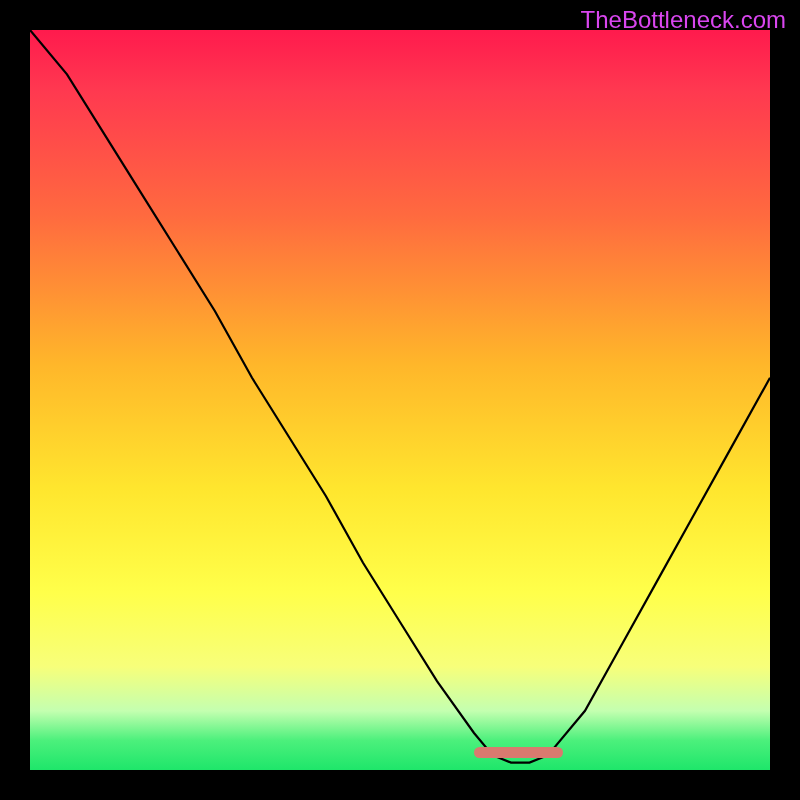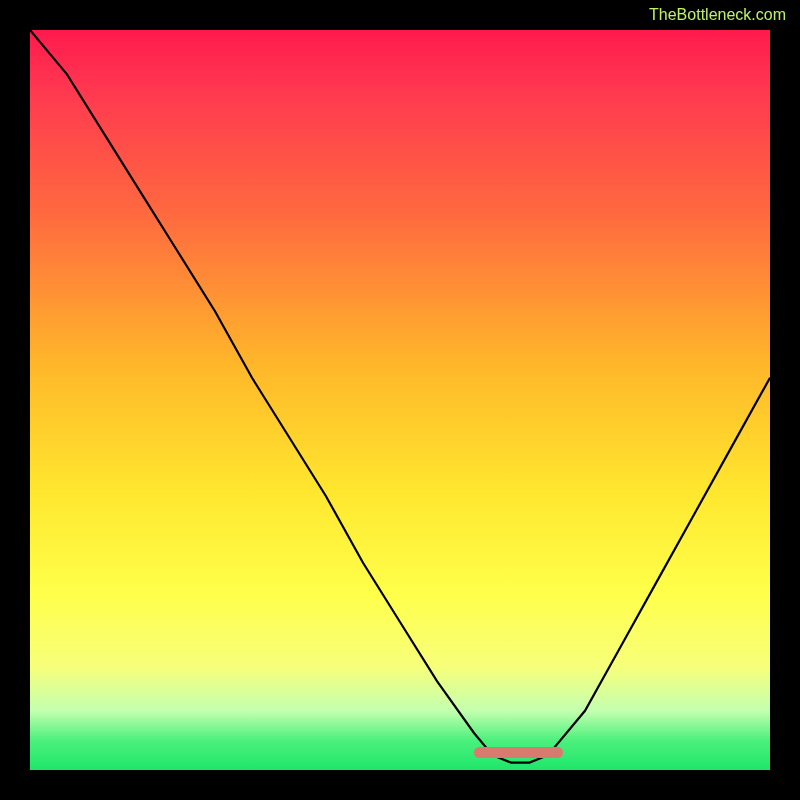--- a/index.html
+++ b/index.html
@@ -9,22 +9,22 @@
     height: 800px;
     background: #000;
     overflow: hidden;
     position: relative;
   }
   .watermark {
     position: absolute;
     top: 6px;
     right: 14px;
     font-family: Arial, Helvetica, sans-serif;
-    font-size: 16px;
-    color: #bef264;
+    font-size: 24px;
+    color: #d946ef;
     z-index: 10;
   }
   .plot {
     position: absolute;
     left: 30px;
     top: 30px;
     width: 740px;
     height: 740px;
     background: linear-gradient(to bottom,
       #ff1a4d 0%,

